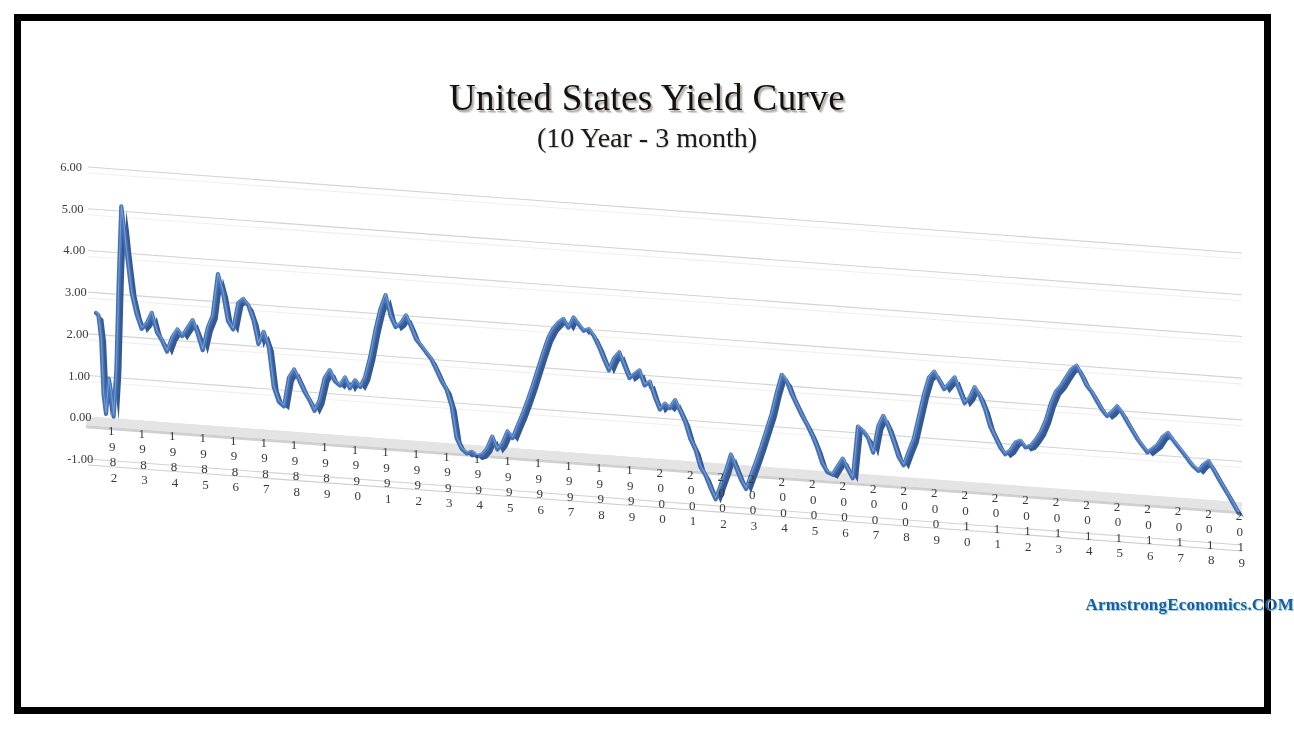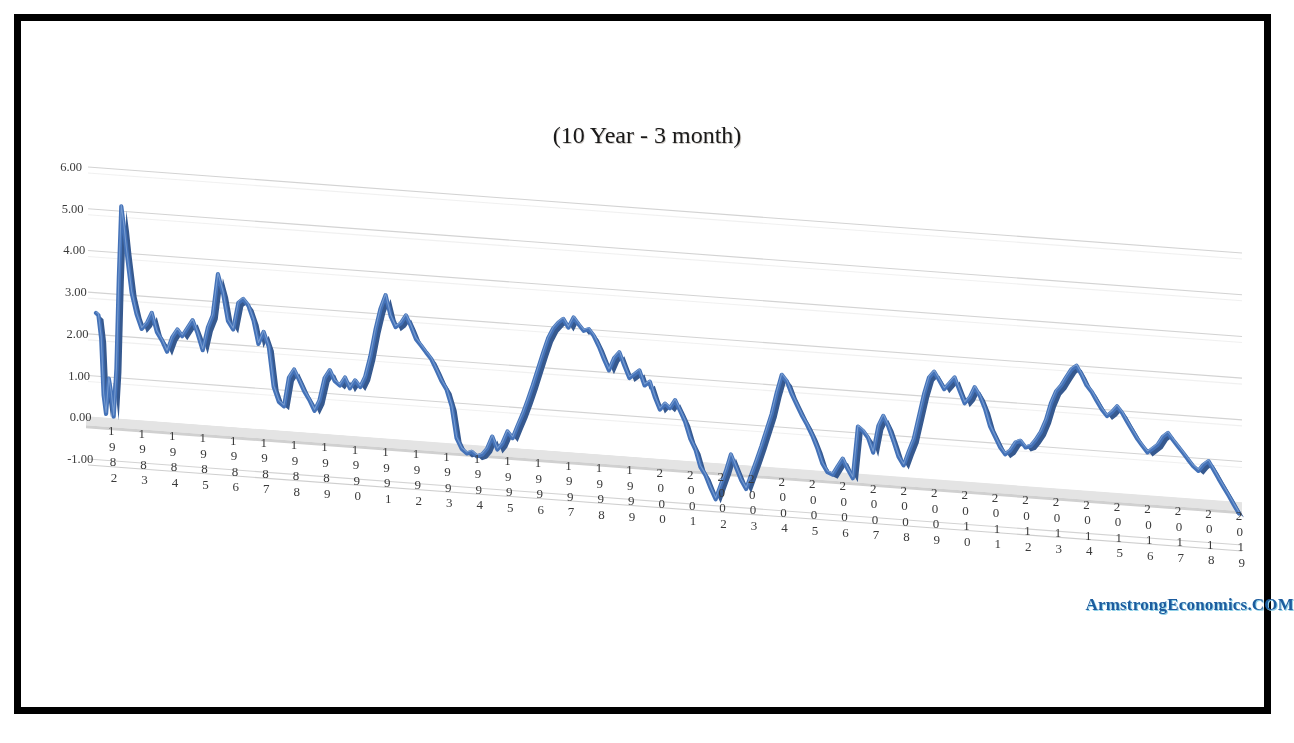--- a/index.html
+++ b/index.html
@@ -49,21 +49,21 @@
     letter-spacing: 0.4px;
     text-shadow: 1.5px 1.5px 0px #b9b0a8, 2.5px 2.5px 1px rgba(120,110,100,0.35);
   }
   #chart-subtitle {
     position: absolute;
     left: 0;
     top: 122px;
     width: 1294px;
     text-align: center;
     font-family: "Liberation Serif", "DejaVu Serif", serif;
-    font-size: 24px;
+    font-size: 28px;
     font-weight: 400;
     color: #1a1a1a;
     text-shadow: 0.8px 0.8px 0px rgba(150,140,130,0.45);
   }
   #source-credit {
     position: absolute;
     left: 0;
     top: 595px;
     width: 1294px;
     text-align: right;
@@ -109,20 +109,21 @@
   }
 </style>
 </head>
 <body>
 
 <div id="page">
   <div id="frame"></div>
 
   <div id="chart-area">
 
+    <div id="chart-title">United States Yield Curve</div>
 
     <div id="chart-subtitle">(10 Year - 3 month)</div>
 
     <svg id="plot" viewBox="0 0 1294 743">
       <g id="gridlines-group">
           <line x1="88" y1="167" x2="1242" y2="253" class="gridline"></line>
           <line x1="88" y1="173" x2="1242" y2="259" class="gridline-edge" opacity="0.28"></line>
           <line x1="88" y1="208.71428571428572" x2="1242" y2="294.7142857142857" class="gridline"></line>
           <line x1="88" y1="214.71428571428572" x2="1242" y2="300.7142857142857" class="gridline-edge" opacity="0.28"></line>
           <line x1="88" y1="250.42857142857142" x2="1242" y2="336.42857142857144" class="gridline"></line>

